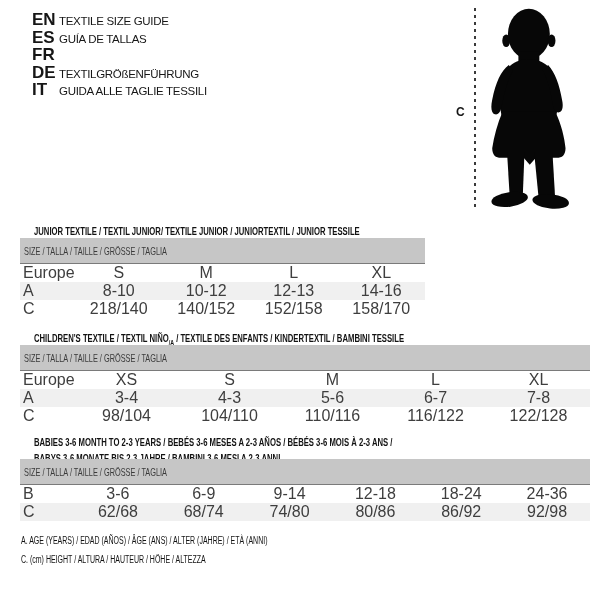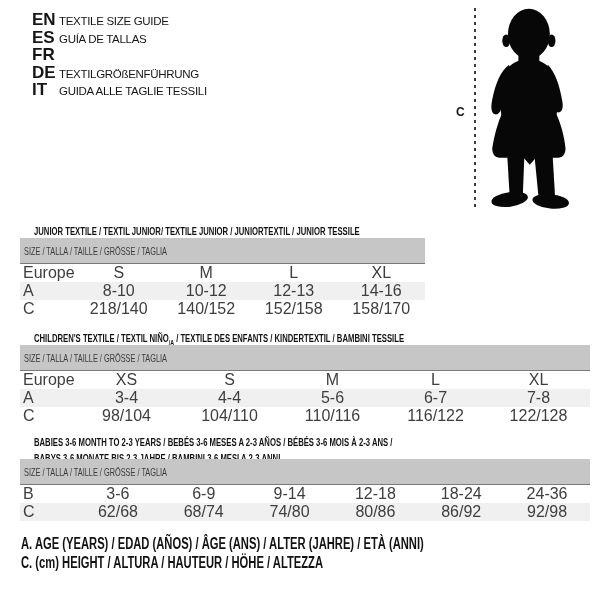--- a/index.html
+++ b/index.html
@@ -34,21 +34,21 @@
   .w2{width:570px}
   .tbar{height:26px;background:#c6c6c6;border-bottom:1px solid #7a7a7a;
     display:flex;align-items:center;padding-left:4px;box-sizing:border-box;
     font-size:10.5px;color:#3a3a3a}
   .trow{display:flex;align-items:center;height:18px;font-size:16px;color:#3e3e3e}
   .trow.alt{background:#f0f0f0}
   .tlabel{width:55px;padding-left:3px;box-sizing:border-box;flex:none}
   .tval{flex:1;text-align:center}
 
   
-  .note-line{height:18.5px;font-size:16px;font-weight:700;color:#121212}
+  .note-line{height:18.5px;font-size:10px;font-weight:400;color:#121212}
 </style>
 </head>
 <body>
 
 <div class="abs lang-block">
   <div class="lang-row">
     <span class="lang-code">EN</span>
     <span class="lang-label">TEXTILE SIZE GUIDE</span>
   </div>
   <div class="lang-row">
@@ -129,21 +129,21 @@
     <span class="tlabel">Europe</span>
     <span class="tval">XS</span>
     <span class="tval">S</span>
     <span class="tval">M</span>
     <span class="tval">L</span>
     <span class="tval">XL</span>
   </div>
   <div class="trow alt">
     <span class="tlabel">A</span>
     <span class="tval">3-4</span>
-    <span class="tval">4-4</span>
+    <span class="tval">4-3</span>
     <span class="tval">5-6</span>
     <span class="tval">6-7</span>
     <span class="tval">7-8</span>
   </div>
   <div class="trow">
     <span class="tlabel">C</span>
     <span class="tval">98/104</span>
     <span class="tval">104/110</span>
     <span class="tval">110/116</span>
     <span class="tval">116/122</span>

